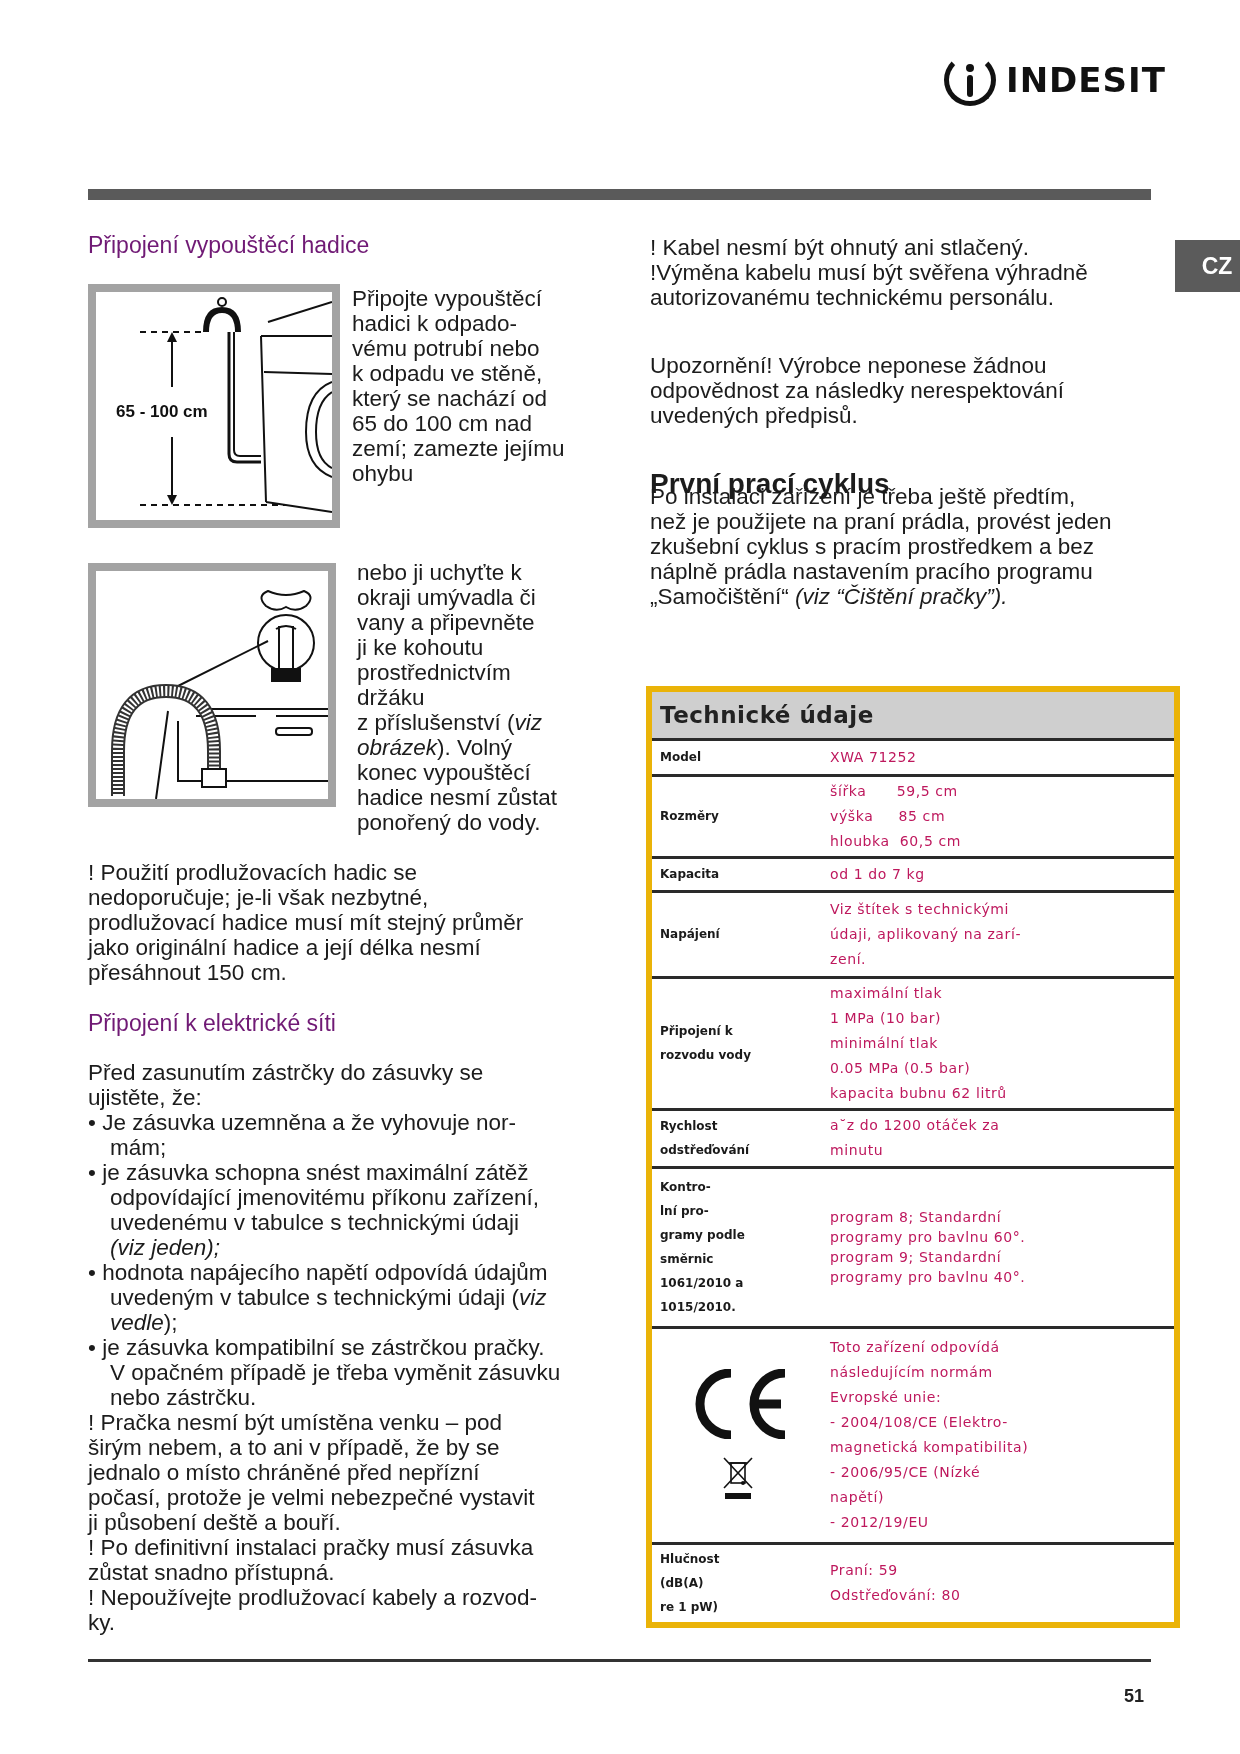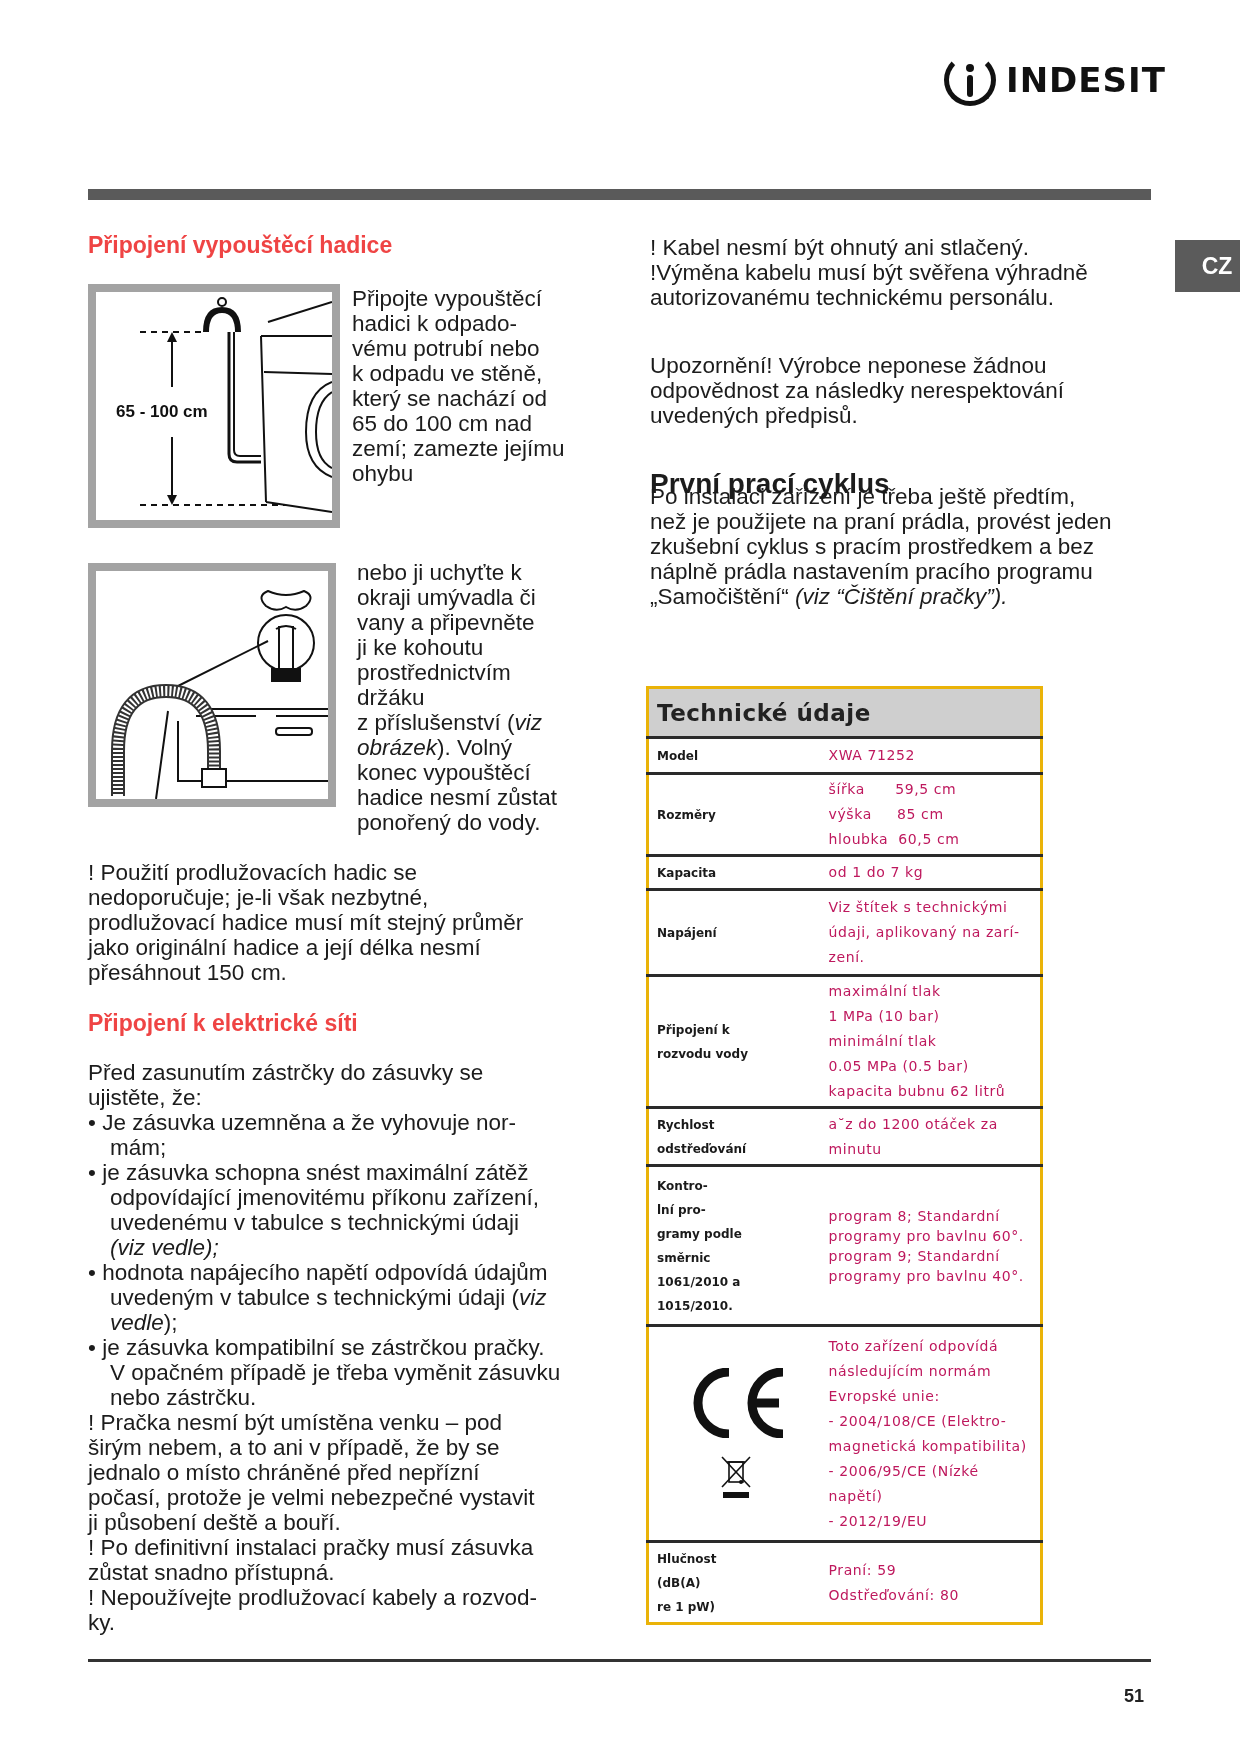--- a/index.html
+++ b/index.html
@@ -9,30 +9,30 @@
     .logo { position: absolute; left: 944px; top: 54px; display: flex; align-items: center; }
     .logo-mark { width: 52px; height: 52px; border: 5px solid #111; border-radius: 50%; border-top-color: transparent; position: relative; transform: rotate(0deg); }
     .logo-mark::before { content: ""; position: absolute; left: 17px; top: 5px; width: 8px; height: 8px; background: #111; border-radius: 50%; }
     .logo-mark::after { content: ""; position: absolute; left: 18px; top: 16px; width: 6px; height: 22px; background: #111; border-radius: 3px; }
     .logo-text { font-family: "DejaVu Sans", sans-serif; font-weight: bold; font-size: 34px; letter-spacing: 1px; color: #111; margin-left: 10px; }
 
     .top-bar { position: absolute; left: 88px; top: 189px; width: 1063px; height: 11px; background: #5a5a5a; }
     .lang-badge { position: absolute; left: 1175px; top: 240px; width: 84px; height: 52px; background: #5b5b5b; color: #fff; font-weight: bold; font-size: 23px; display: flex; align-items: center; justify-content: center; }
 
     .txt { position: absolute; font-size: 22.5px; line-height: 25px; color: #1c1c1c; }
-    .h2 { position: absolute; font-weight: bold; font-size: 23px; color: #ef4444; }
+    .h2 { position: absolute; font-weight: normal; font-size: 23px; color: #701a75; }
     .h1 { position: absolute; font-weight: bold; font-size: 28px; color: #1c1c1c; margin-top: 40px; }
     .line { display: block; white-space: pre; }
     .indent { padding-left: 22px; }
     i { font-style: italic; }
 
     .fig { position: absolute; border: 8px solid #a3a3a3; background: #fff; overflow: hidden; }
 
     
-    .spec-table { position: absolute; left: 646px; top: 686px; width: 397px; border: 3px solid #eab308; border-collapse: collapse; font-family: "DejaVu Sans Mono", monospace; padding-left: 12px; }
+    .spec-table { position: absolute; left: 646px; top: 686px; width: 534px; border: 6px solid #eab308; border-collapse: collapse; font-family: "DejaVu Sans Mono", monospace; padding-left: 12px; }
     .spec-table td { border-top: 3px solid #2a2a2a; vertical-align: middle; padding: 0 6px; }
     .spec-head { background: #cfcfcf; height: 50px; font-family: "DejaVu Sans", sans-serif; font-size: 23px; font-weight: bold; color: #222; padding-left: 8px !important; letter-spacing: 0.5px; }
     .spec-label { width: 175px; font-family: "DejaVu Sans", sans-serif; font-weight: bold; font-size: 12px; line-height: 24px; color: #1a1a1a; padding-left: 8px !important; }
     .spec-value { font-family: "DejaVu Sans", sans-serif; font-size: 14px; line-height: 25px; color: #be185d; font-weight: 400; letter-spacing: 0.6px; }
     .spec-value .line { white-space: pre; }
 
     .bottom-rule { position: absolute; left: 88px; top: 1659px; width: 1063px; height: 3px; background: #333; }
     .page-num { position: absolute; left: 1124px; top: 1686px; font-weight: bold; font-size: 18px; color: #222; }
   </style>
 </head>
@@ -124,21 +124,21 @@
 <div class="h2" style="left:88px; top:1010px;">Připojení k elektrické síti</div>
 
 <div class="txt" style="left:88px; top:1060px;">
   <span class="line">Před zasunutím zástrčky do zásuvky se</span>
   <span class="line">ujistěte, že:</span>
   <span class="line">• Je zásuvka uzemněna a že vyhovuje nor-</span>
   <span class="line indent">mám;</span>
   <span class="line">• je zásuvka schopna snést maximální zátěž</span>
   <span class="line indent">odpovídající jmenovitému příkonu zařízení,</span>
   <span class="line indent">uvedenému v tabulce s technickými údaji</span>
-  <span class="line indent"><i>(viz vedle);</i></span>
+  <span class="line indent"><i>(viz jeden);</i></span>
   <span class="line">• hodnota napájecího napětí odpovídá údajům</span>
   <span class="line indent"><span>uvedeným v tabulce s technickými údaji (</span><i>viz</i></span>
   <span class="line indent"><i>vedle</i><span>);</span></span>
   <span class="line">• je zásuvka kompatibilní se zástrčkou pračky.</span>
   <span class="line indent">V opačném případě je třeba vyměnit zásuvku</span>
   <span class="line indent">nebo zástrčku.</span>
   <span class="line">! Pračka nesmí být umístěna venku – pod</span>
   <span class="line">širým nebem, a to ani v případě, že by se</span>
   <span class="line">jednalo o místo chráněné před nepřízní</span>
   <span class="line">počasí, protože je velmi nebezpečné vystavit</span>

